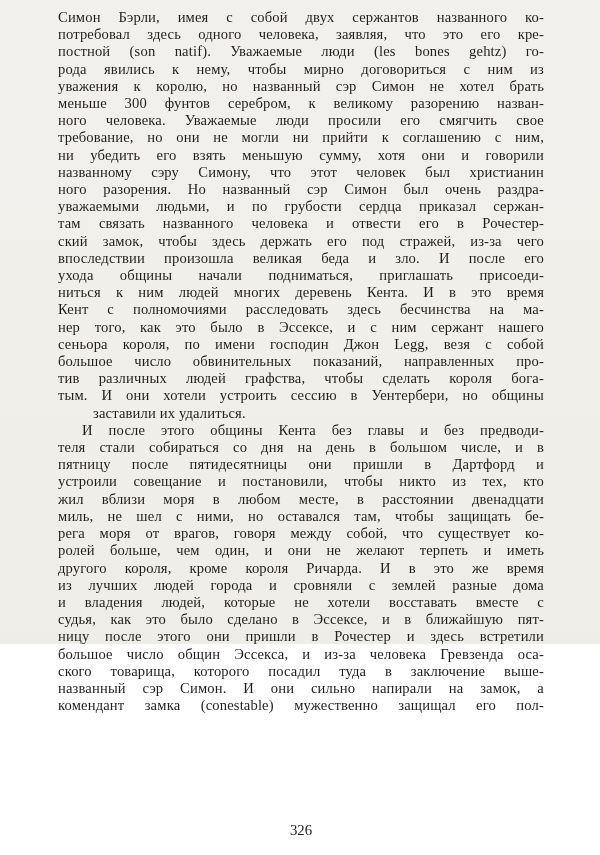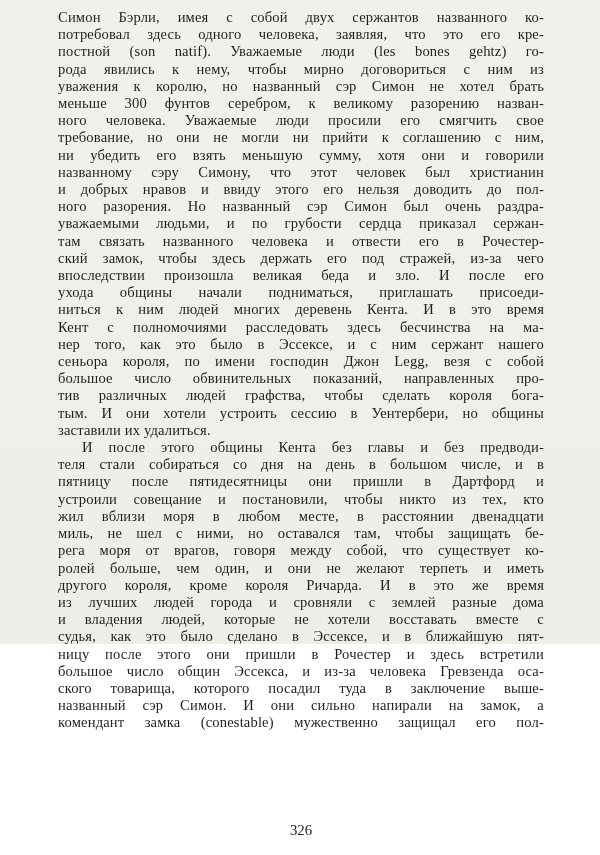--- a/index.html
+++ b/index.html
@@ -31,20 +31,21 @@
     font-size: 14.6px;
     line-height: 17.2px;
     letter-spacing: 0.15px;
     text-align: justify;
     text-align-last: justify;
     -moz-text-align-last: justify;
     white-space: normal;
   }
   .line.short {
     text-align-last: left;
+    margin-left: 35px;
     -moz-text-align-last: left;
   }
   .line.indent {
     text-indent: 24px;
   }
   .page-number {
     position: absolute;
     left: 58px;
     top: 821px;
     width: 486px;
@@ -63,21 +64,20 @@
         <div class="line">Симон Бэрли, имея с собой двух сержантов названного ко-</div>
         <div class="line">потребовал здесь одного человека, заявляя, что это его кре-</div>
         <div class="line">постной (son natif). Уважаемые люди (les bones gehtz) го-</div>
         <div class="line">рода явились к нему, чтобы мирно договориться с ним из</div>
         <div class="line">уважения к королю, но названный сэр Симон не хотел брать</div>
         <div class="line">меньше 300 фунтов серебром, к великому разорению назван-</div>
         <div class="line">ного человека. Уважаемые люди просили его смягчить свое</div>
         <div class="line">требование, но они не могли ни прийти к соглашению с ним,</div>
         <div class="line">ни убедить его взять меньшую сумму, хотя они и говорили</div>
         <div class="line">названному сэру Симону, что этот человек был христианин</div>
-        <div class="line">и добрых нравов и ввиду этого его нельзя доводить до пол-</div>
         <div class="line">ного разорения. Но названный сэр Симон был очень раздра-</div>
         <div class="line">уважаемыми людьми, и по грубости сердца приказал сержан-</div>
         <div class="line">там связать названного человека и отвести его в Рочестер-</div>
         <div class="line">ский замок, чтобы здесь держать его под стражей, из-за чего</div>
         <div class="line">впоследствии произошла великая беда и зло. И после его</div>
         <div class="line">ухода общины начали подниматься, приглашать присоеди-</div>
         <div class="line">ниться к ним людей многих деревень Кента. И в это время</div>
         <div class="line">Кент с полномочиями расследовать здесь бесчинства на ма-</div>
         <div class="line">нер того, как это было в Эссексе, и с ним сержант нашего</div>
         <div class="line">сеньора короля, по имени господин Джон Legg, везя с собой</div>

